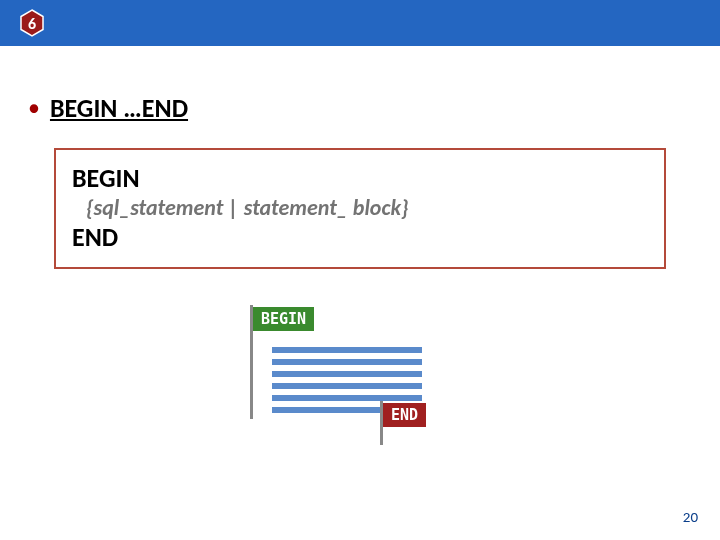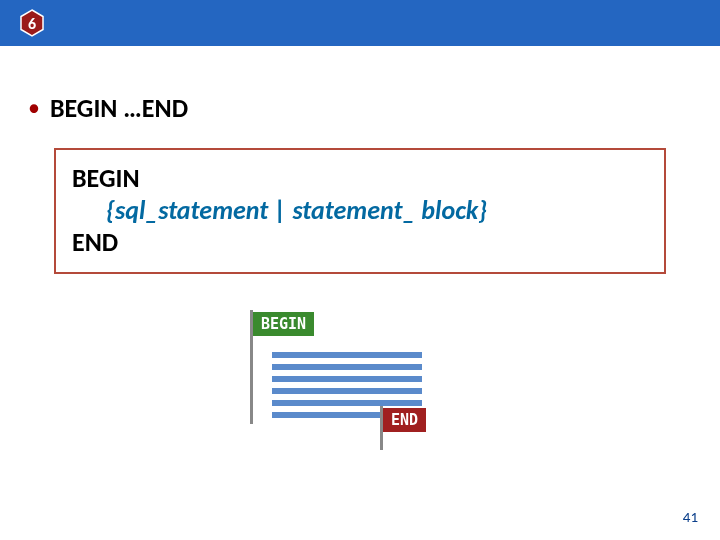--- a/index.html
+++ b/index.html
@@ -52,37 +52,38 @@
   .bullet-dot {
     color: #a00000;
     font-size: 24px;
     margin-right: 10px;
     line-height: 1;
   }
   .bullet-text {
     color: #000;
     font-size: 26px;
     font-weight: 700;
+    text-decoration: underline;
   }
   .syntax-box {
     margin: 24px 54px 0 54px;
     border: 2px solid #b44a3a;
     padding: 12px 16px 14px 16px;
   }
   .syntax-box .kw {
     font-size: 26px;
     font-weight: 700;
     color: #000;
   }
   .syntax-box .stmt {
-    font-size: 26px;
+    font-size: 22px;
     font-weight: 700;
     font-style: italic;
-    color: #0369a1;
-    margin-left: 34px;
+    color: #737373;
+    margin-left: 14px;
   }
   .diagram {
     margin: 36px auto 0 auto;
     width: 220px;
     position: relative;
   }
   .code-line {
     height: 6px;
     background: #5a8acb;
     margin: 6px 0;
@@ -155,13 +156,13 @@
     </div>
 
     <div class="flag flag-end" style="position:absolute; left:130px; top:96px;">
       <div class="flag-pole" style="height:28px;"></div>
       <div class="flag-label">END</div>
     </div>
     <div style="position:absolute; left:130px; top:118px; width:3px; height:22px; background:#888;"></div>
   </div>
 </div>
 
-<div class="page-num">41</div>
+<div class="page-num">20</div>
 
 </body></html>

